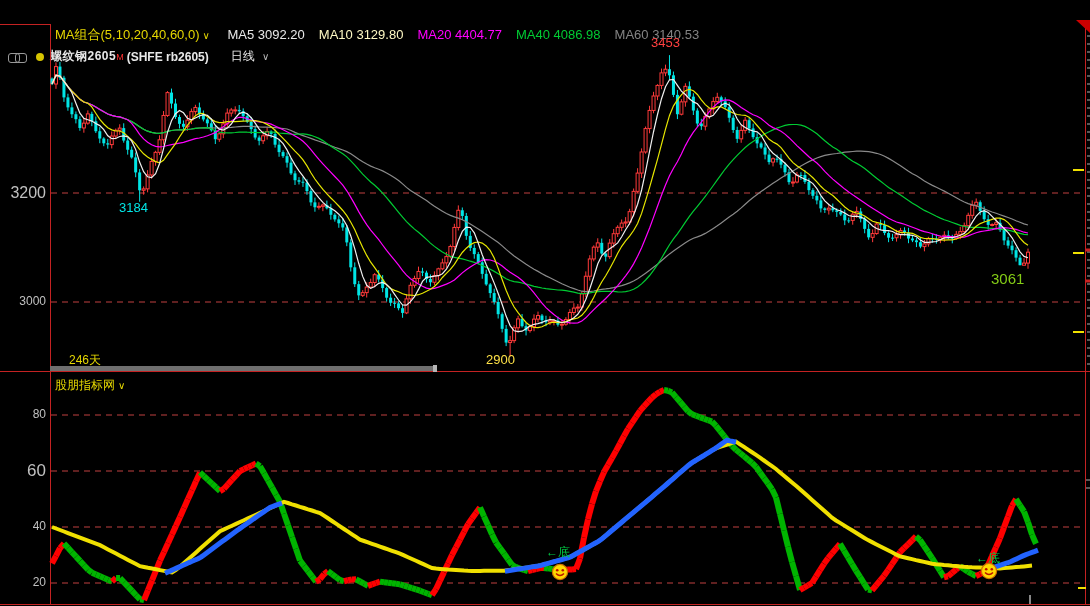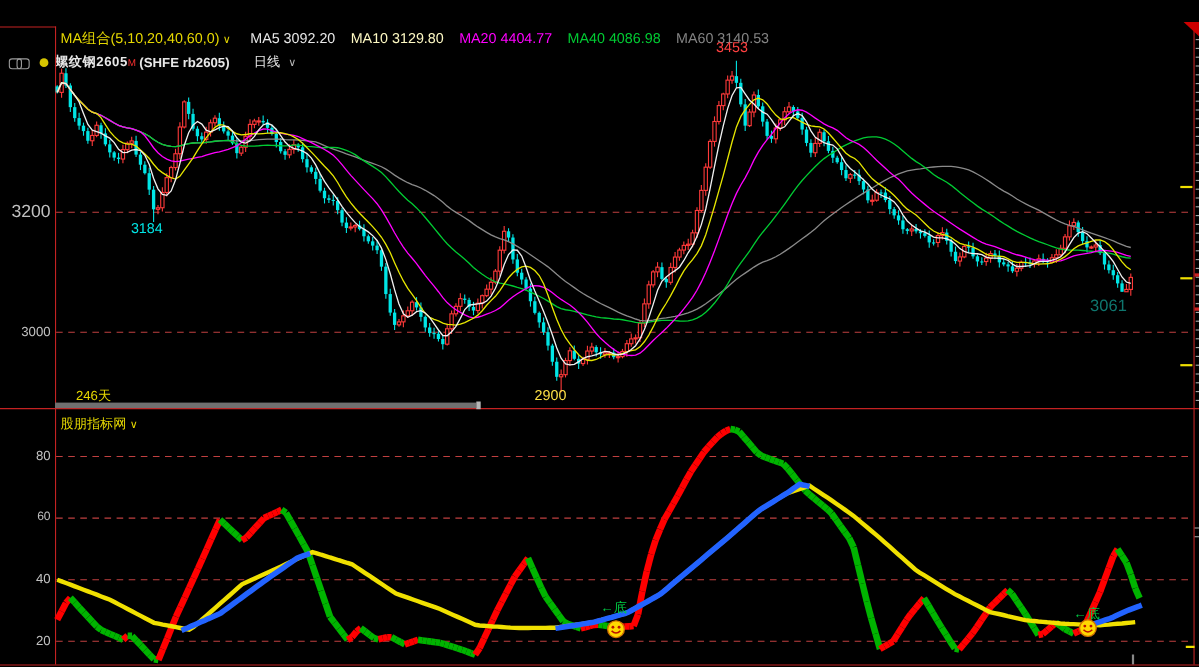--- a/index.html
+++ b/index.html
@@ -882,27 +882,27 @@
   <div id="scrollbar">
       <span class="cap"></span>
     </div>
   <div id="sub-label">
     <span>股朋指标网</span><span class="chev-y">∨</span>
   </div>
   <div id="labels-layer">
       <div class="lbl axis" style="left: 10px; top: 186px; color: rgb(192, 192, 192); font-size: 16px;">3200</div>
       <div class="lbl axis" style="left: 10px; top: 295px; color: rgb(192, 192, 192); font-size: 12px;">3000</div>
       <div class="lbl axis" style="left: 10px; top: 408px; color: rgb(192, 192, 192); font-size: 12px;">80</div>
-      <div class="lbl axis" style="left: 10px; top: 464px; color: rgb(192, 192, 192); font-size: 11px;">60</div>
+      <div class="lbl axis" style="left: 10px; top: 464px; color: rgb(192, 192, 192); font-size: 17px;">60</div>
       <div class="lbl axis" style="left: 10px; top: 520px; color: rgb(192, 192, 192); font-size: 12px;">40</div>
       <div class="lbl axis" style="left: 10px; top: 576px; color: rgb(192, 192, 192); font-size: 12px;">20</div>
       <div class="lbl " style="left: 651px; top: 36px; color: rgb(255, 64, 64); font-size: 13px; text-align: center;">3453</div>
       <div class="lbl " style="left: 119px; top: 201px; color: rgb(0, 229, 229); font-size: 13px; text-align: center;">3184</div>
       <div class="lbl " style="left: 486px; top: 353px; color: #fde047; font-size: 13px;">2900</div>
-      <div class="lbl " style="left: 991px; top: 272px; color: #0f766e; font-size: 15px;">3061</div>
+      <div class="lbl " style="left: 991px; top: 272px; color: #84cc16; font-size: 15px;">3061</div>
     </div>
   <div id="ann-layer">
       <div class="ann-text" style="left: 546px; top: 544px;">←底</div>
       <div class="ann-smiley" style="left: 551px; top: 563px;"><svg width="18" height="18" viewBox="0 0 18 18">
     <circle cx="9" cy="9" r="7.6" fill="#ffd800" stroke="#d07000" stroke-width="1.2"></circle>
     <circle cx="6.2" cy="7.2" r="1.3" fill="#bb1100"></circle>
     <circle cx="11.8" cy="7.2" r="1.3" fill="#bb1100"></circle>
     <path d="M5 10.5 Q 9 14.5 13 10.5" fill="none" stroke="#bb1100" stroke-width="1.4"></path>
   </svg></div>
       <div class="ann-text" style="left: 976px; top: 550px;">←底</div>

